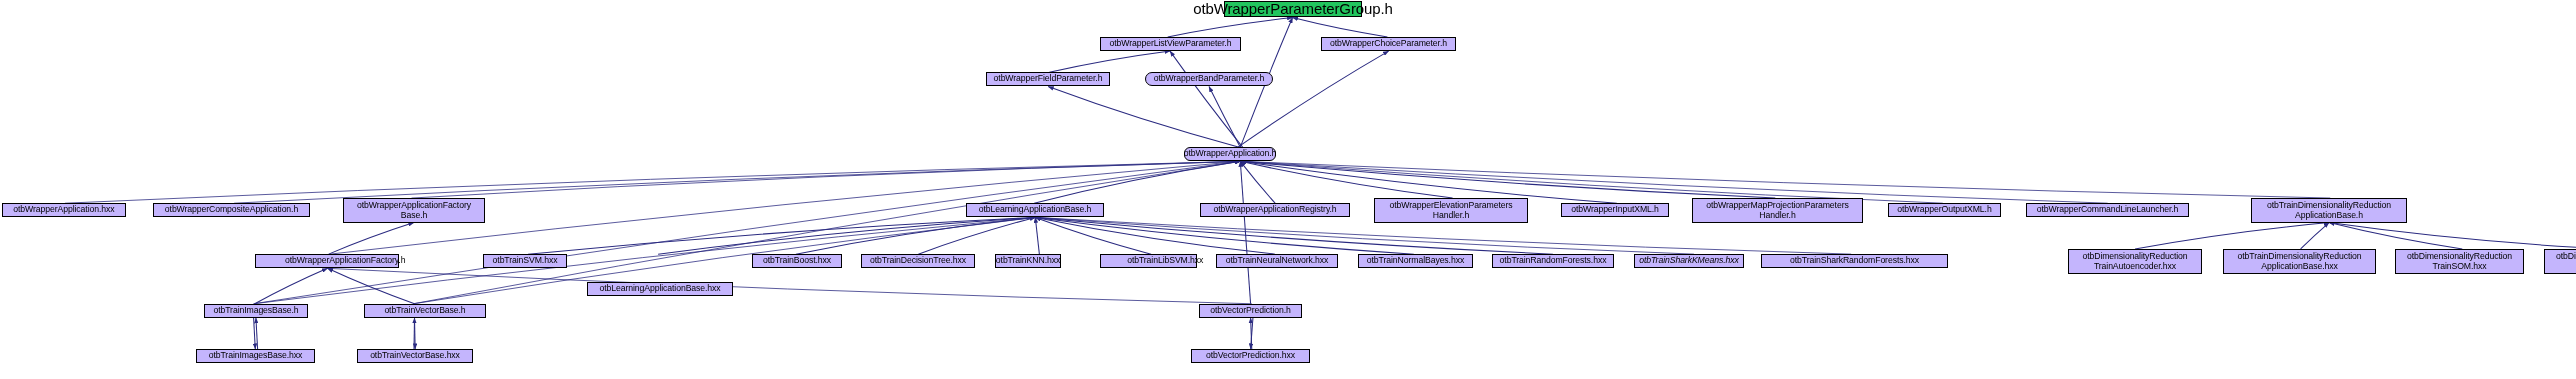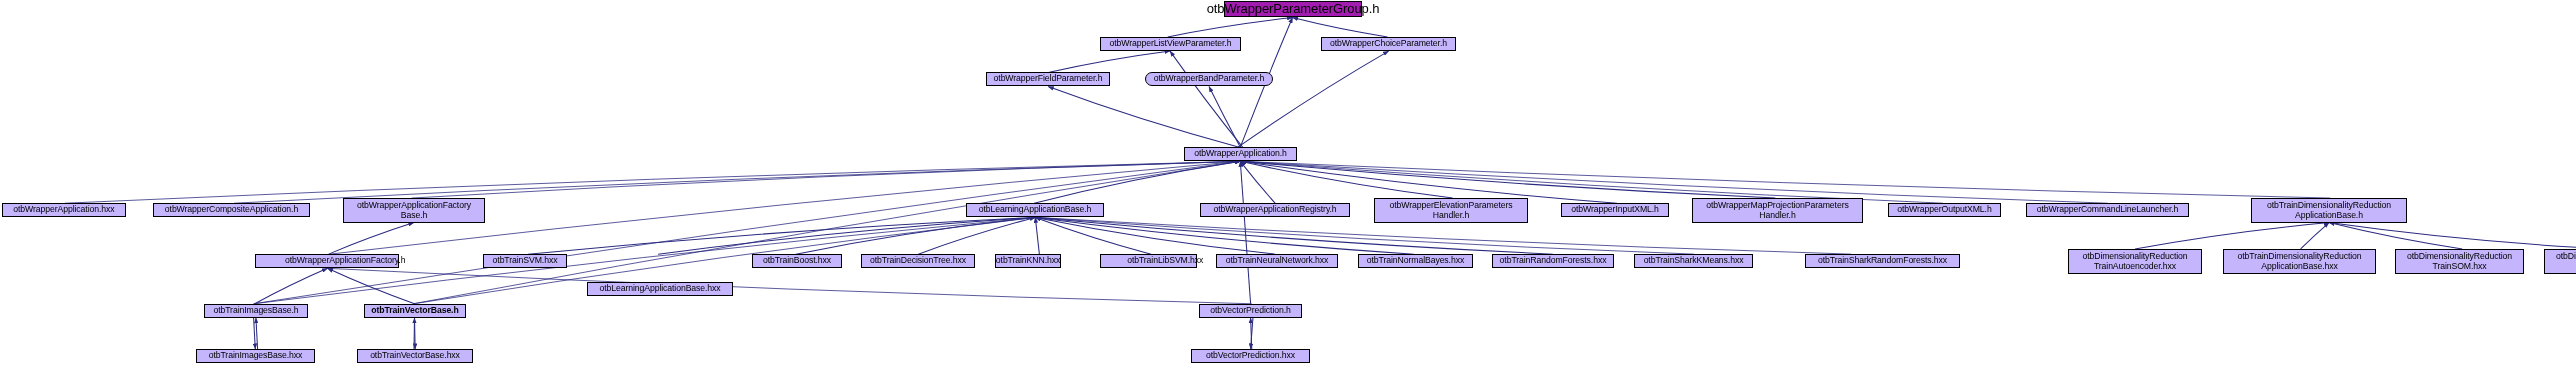--- a/index.html
+++ b/index.html
@@ -35,23 +35,23 @@
     justify-content: center;
     text-align: center;
     font-size: 8.7px;
     line-height: 9.7px;
     letter-spacing: -0.1px;
     white-space: pre-line;
     padding: 0 2.6px;
     z-index: 5;
   }
   .node.root {
-    background: #a21caf;
+    background: #22c55e;
     border: 1px solid #000000;
-    font-size: 13px;
+    font-size: 15px;
   }
   .node.two-line {
     line-height: 10.3px;
   }
 </style>
 </head>
 <body>
 
 <div id="graph">
   <svg id="edge-layer" width="2576" height="380" viewBox="0 0 3996 589" xmlns="http://www.w3.org/2000/svg">
@@ -112,21 +112,21 @@
         <path d="M 1941.8 541 Q 1940.873 517.0378 1940 493" stroke="#2a2a80" stroke-width="1.6" fill="none" marker-end="url(#arrow)"></path>
         <path d="M 1943.6 493 Q 1941.854 517.0756 1940 541" stroke="#2a2a80" stroke-width="1.6" fill="none" marker-end="url(#arrow)"></path>
       </g>
   </svg>
   <div id="nodes-layer">
       <div class="node root" style="left: 1224px; top: 1.3px; width: 138px; height: 16px;">otbWrapperParameterGroup.h</div>
       <div class="node" style="left: 1100px; top: 37px; width: 141px; height: 14px;">otbWrapperListViewParameter.h</div>
       <div class="node" style="left: 1321px; top: 37px; width: 135px; height: 14px;">otbWrapperChoiceParameter.h</div>
       <div class="node" style="left: 986px; top: 72px; width: 124px; height: 14px;">otbWrapperFieldParameter.h</div>
       <div class="node" style="left: 1145px; top: 72px; width: 128px; height: 14px; border-radius: 7px;">otbWrapperBandParameter.h</div>
-      <div class="node" style="left: 1184px; top: 147px; width: 113px; height: 14px;">otbWrapperApplication.h</div>
+      <div class="node" style="left: 1184px; top: 147px; width: 92px; height: 14px; border-radius: 6px;">otbWrapperApplication.h</div>
       <div class="node" style="left: 1.9px; top: 203px; width: 124px; height: 14px;">otbWrapperApplication.hxx</div>
       <div class="node" style="left: 153px; top: 203px; width: 157px; height: 14px;">otbWrapperCompositeApplication.h</div>
       <div class="node two-line" style="left: 343px; top: 198px; width: 142px; height: 24.5px;">otbWrapperApplicationFactory
 Base.h</div>
       <div class="node" style="left: 966px; top: 203px; width: 138px; height: 14px;">otbLearningApplicationBase.h</div>
       <div class="node" style="left: 1200px; top: 203px; width: 150px; height: 14px;">otbWrapperApplicationRegistry.h</div>
       <div class="node two-line" style="left: 1374px; top: 198px; width: 154px; height: 24.5px;">otbWrapperElevationParameters
 Handler.h</div>
       <div class="node" style="left: 1561px; top: 203px; width: 108px; height: 14px;">otbWrapperInputXML.h</div>
       <div class="node two-line" style="left: 1692px; top: 198px; width: 171px; height: 24.5px;">otbWrapperMapProjectionParameters
@@ -138,31 +138,31 @@
       <div class="node" style="left: 255px; top: 254px; width: 144px; height: 14px; padding-left: 39px;">otbWrapperApplicationFactory.h</div>
       <div class="node" style="left: 483px; top: 254px; width: 84px; height: 14px;">otbTrainSVM.hxx</div>
       <div class="node" style="left: 587px; top: 254px; width: 146px; height: 14px; margin-top: 28px;">otbLearningApplicationBase.hxx</div>
       <div class="node" style="left: 752px; top: 254px; width: 90px; height: 14px;">otbTrainBoost.hxx</div>
       <div class="node" style="left: 861px; top: 254px; width: 114px; height: 14px;">otbTrainDecisionTree.hxx</div>
       <div class="node" style="left: 995px; top: 254px; width: 66px; height: 14px;">otbTrainKNN.hxx</div>
       <div class="node" style="left: 1100px; top: 254px; width: 97px; height: 14px; padding-left: 36px;">otbTrainLibSVM.hxx</div>
       <div class="node" style="left: 1216px; top: 254px; width: 122px; height: 14px;">otbTrainNeuralNetwork.hxx</div>
       <div class="node" style="left: 1358px; top: 254px; width: 115px; height: 14px;">otbTrainNormalBayes.hxx</div>
       <div class="node" style="left: 1492px; top: 254px; width: 122px; height: 14px;">otbTrainRandomForests.hxx</div>
-      <div class="node" style="left: 1634px; top: 254px; width: 119px; height: 14px;">otbTrainSharkKMeans.hxx</div>
-      <div class="node" style="left: 1805px; top: 254px; width: 155px; height: 14px;">otbTrainSharkRandomForests.hxx</div>
+      <div class="node" style="left: 1634px; top: 254px; width: 110px; height: 14px; font-style: italic;">otbTrainSharkKMeans.hxx</div>
+      <div class="node" style="left: 1761px; top: 254px; width: 187px; height: 14px;">otbTrainSharkRandomForests.hxx</div>
       <div class="node two-line" style="left: 2068px; top: 249px; width: 134px; height: 24.5px;">otbDimensionalityReduction
 TrainAutoencoder.hxx</div>
       <div class="node two-line" style="left: 2223px; top: 249px; width: 153px; height: 24.5px;">otbTrainDimensionalityReduction
 ApplicationBase.hxx</div>
       <div class="node two-line" style="left: 2395px; top: 249px; width: 129px; height: 24.5px;">otbDimensionalityReduction
 TrainSOM.hxx</div>
       <div class="node two-line" style="left: 2544px; top: 249px; width: 129px; height: 24.5px;">otbDimensionalityReduction
 TrainPCA.hxx</div>
       <div class="node" style="left: 204px; top: 304px; width: 104px; height: 14px;">otbTrainImagesBase.h</div>
-      <div class="node" style="left: 364px; top: 304px; width: 102px; height: 14px; font-weight: bold;">otbTrainVectorBase.h</div>
+      <div class="node" style="left: 364px; top: 304px; width: 122px; height: 14px;">otbTrainVectorBase.h</div>
       <div class="node" style="left: 1199px; top: 304px; width: 103px; height: 14px;">otbVectorPrediction.h</div>
       <div class="node" style="left: 196px; top: 349px; width: 119px; height: 14px;">otbTrainImagesBase.hxx</div>
       <div class="node" style="left: 357px; top: 349px; width: 116px; height: 14px;">otbTrainVectorBase.hxx</div>
       <div class="node" style="left: 1191px; top: 349px; width: 119px; height: 14px;">otbVectorPrediction.hxx</div>
     </div>
 </div>
 
 
 </body></html>

